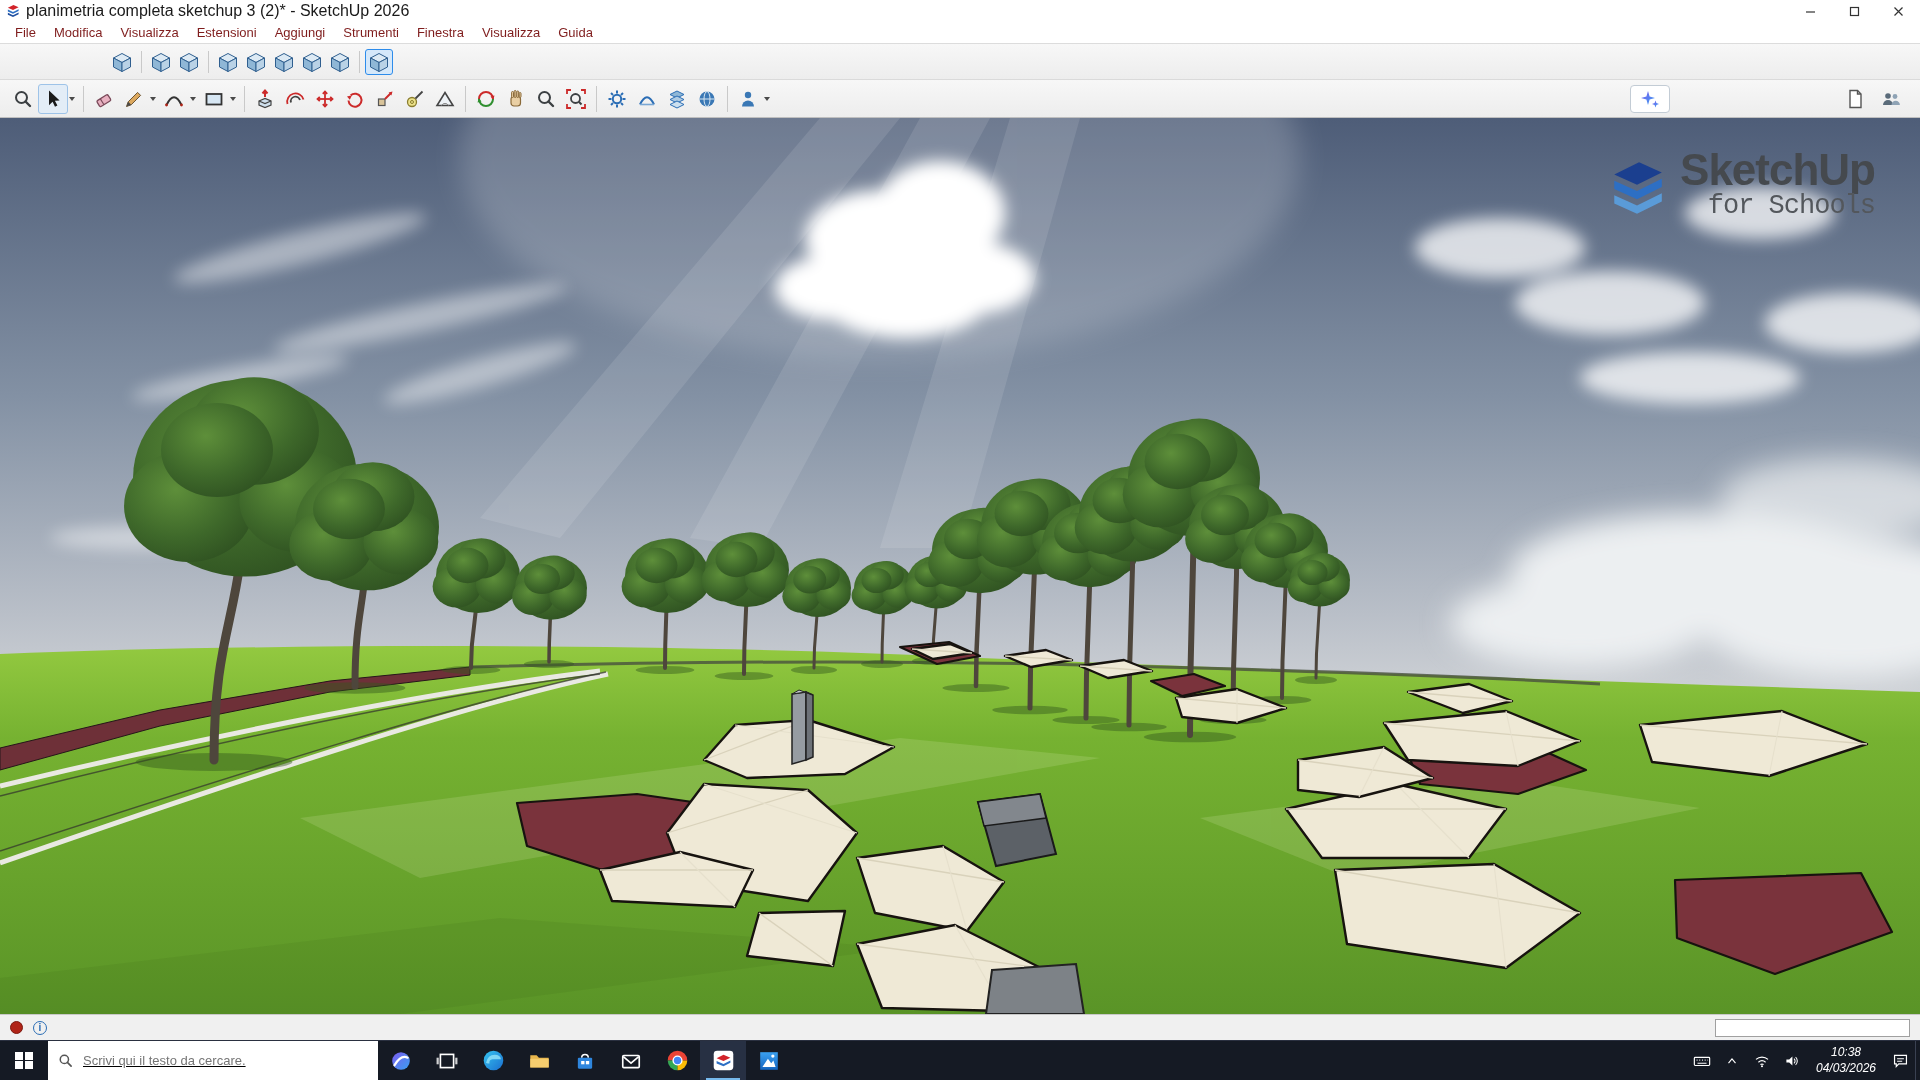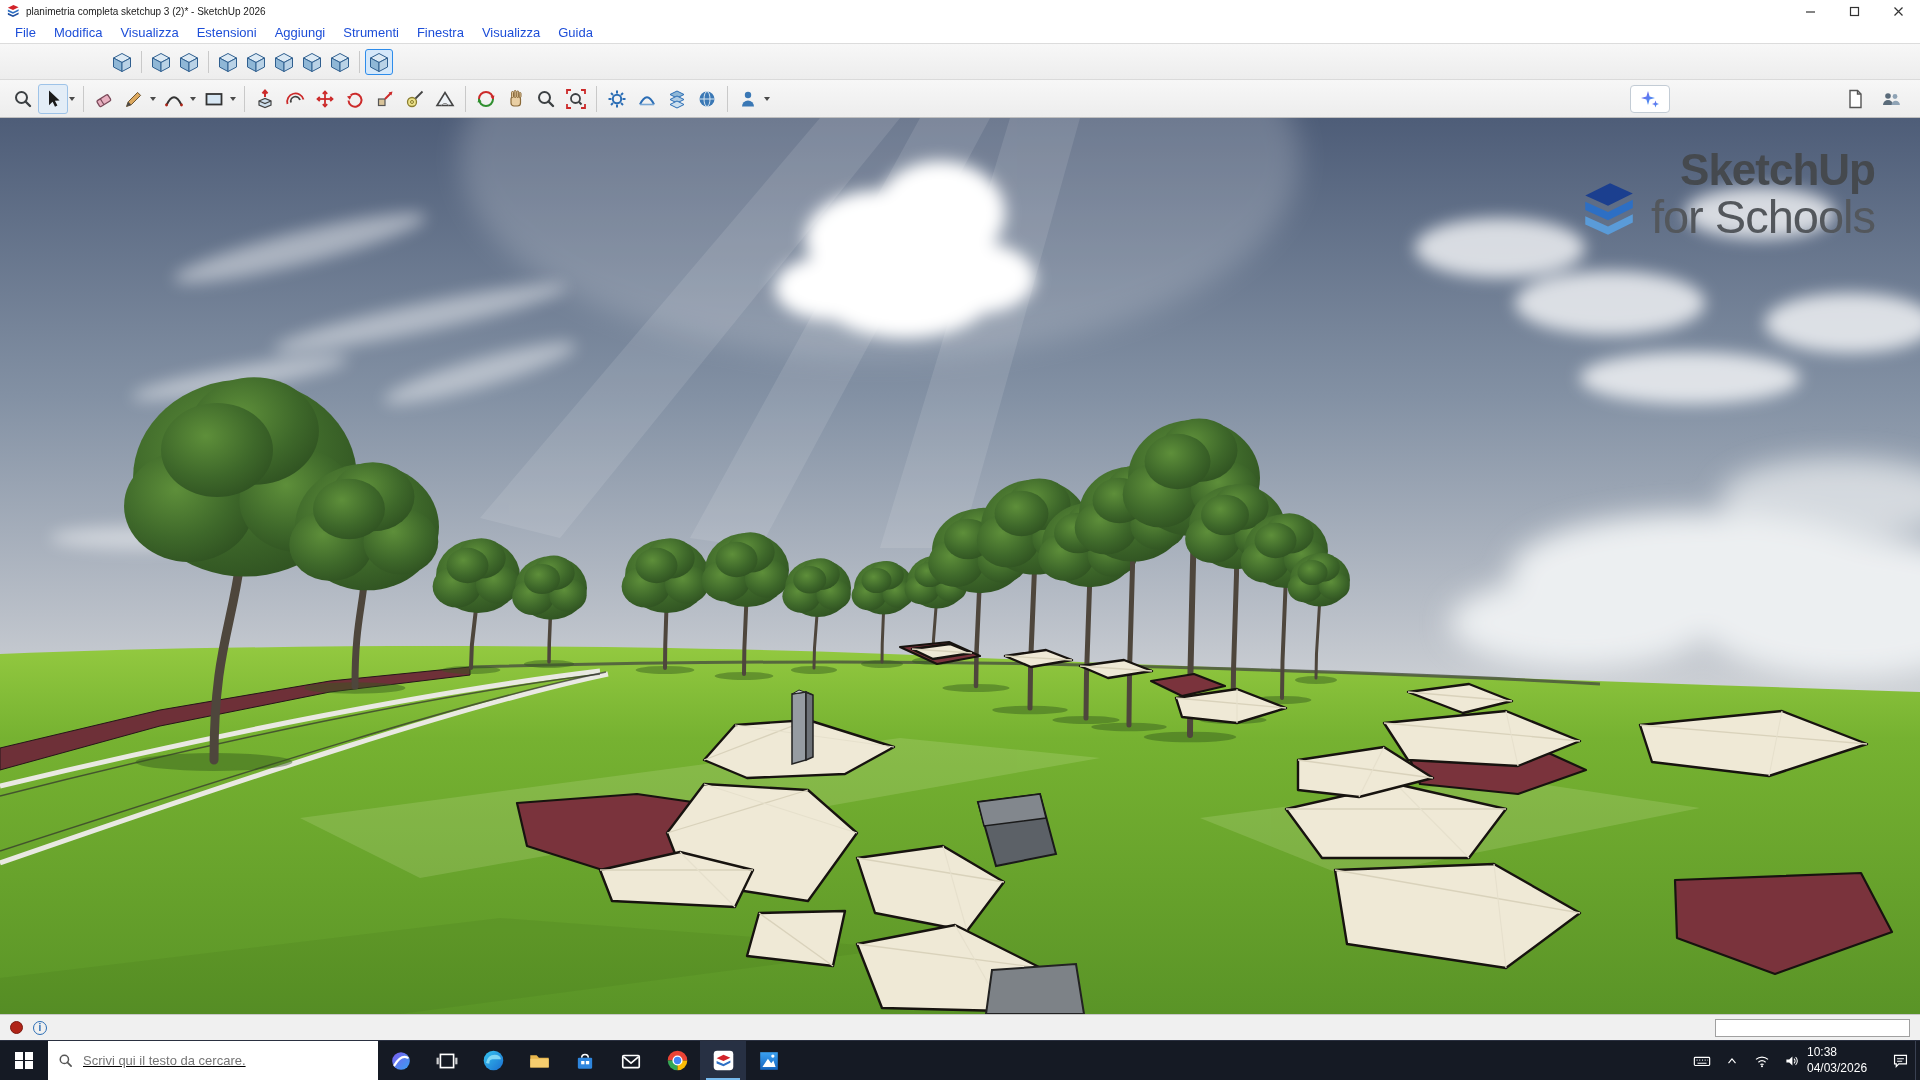--- a/index.html
+++ b/index.html
@@ -7,28 +7,28 @@
   body {
     width:1920px; height:1080px; overflow:hidden;
     font-family:"Liberation Sans", sans-serif;
     background:#000;
   }
   .app { display:flex; flex-direction:column; width:1920px; height:1080px; }
 
   
   .titlebar { height:22px; background:#ffffff; display:flex; align-items:center; flex:0 0 auto; }
   .titlebar .tb-left { display:flex; align-items:center; gap:6px; padding-left:6px; flex:1; }
-  .titlebar .app-title { font-size:10px; color:#1a1a1a; }
+  .titlebar .app-title { font-size:16px; color:#1a1a1a; }
   .win-controls { display:flex; height:100%; }
   .win-btn { width:44px; height:100%; display:flex; align-items:center; justify-content:center; }
   .win-btn svg { display:block; }
 
   
   .menubar { height:22px; background:#ffffff; border-bottom:1px solid #dcdcdc; display:flex; align-items:center; padding-left:6px; flex:0 0 auto; }
-  .menu-item { font-size:13px; color:#1d4ed8; padding:0 9px; line-height:21px; cursor:default; }
+  .menu-item { font-size:13px; color:#7f1d1d; padding:0 9px; line-height:21px; cursor:default; }
 
   
   .toolbar { background:linear-gradient(#f7f7f7,#ededed); display:flex; align-items:center; flex:0 0 auto; }
   .styles-toolbar { height:36px; border-bottom:1px solid #dadada; padding-left:108px; }
   .main-toolbar   { height:38px; border-bottom:1px solid #bfbfbf; padding-left:8px; }
   .tool { width:30px; height:30px; display:flex; align-items:center; justify-content:center; border:1px solid transparent; border-radius:3px; }
   .style-btn { width:28px; height:26px; }
   .style-btn.selected { background:#d5e8fa; border:1px solid #2d8ceb; }
   .tool.pressed { background:#e3edf7; border:1px solid #9ec3e8; }
   .sep { width:1px; height:26px; background:#c9c9c9; margin:0 5px; flex:0 0 auto; }
@@ -36,42 +36,42 @@
   .caret { width:0; height:0; border-left:3.5px solid transparent; border-right:3.5px solid transparent; border-top:4.5px solid #4a4a4a; margin:0 3px 0 1px; }
   .ai-btn { margin-left:auto; width:40px; height:28px; border:1px solid #c3ccd5; border-radius:4px; background:#fff; display:flex; align-items:center; justify-content:center; }
   .right-tools { margin-left:170px; display:flex; align-items:center; gap:6px; padding-right:14px; }
 
   
   .viewport { position:relative; flex:1 1 auto; overflow:hidden; background:#8391a4; }
   .viewport svg.scene { position:absolute; inset:0; width:100%; height:100%; display:block; }
   .watermark { position:absolute; top:30px; right:45px; display:flex; align-items:flex-end; gap:12px; pointer-events:none; }
   .wm-text { text-align:right; line-height:1.02; }
   .wm-line1 { font-size:44px; font-weight:600; color:#45494e; letter-spacing:-1px; }
-  .wm-line2 { font-size:47px; font-weight:400; color:#53575c; letter-spacing:-1px; }
+  .wm-line2 { font-size:27px; font-weight:400; color:#53575c; letter-spacing:-1px;font-family:Liberation Mono, monospace; }
 
   
   .statusbar { height:26px; background:#f0f0f0; border-top:1px solid #c8c8c8; display:flex; align-items:center; padding:0 10px; gap:10px; flex:0 0 auto; }
   .geo-dot { width:13px; height:13px; border-radius:50%; background:#b02418; border:1px solid #7c1a10; }
   .info-circ { width:14px; height:14px; border-radius:50%; border:1.5px solid #2a6db5; color:#2a6db5; font-size:10px; font-weight:700; display:flex; align-items:center; justify-content:center; }
   .status-msg { font-size:12.5px; color:#222; }
   .measure-input { margin-left:auto; width:195px; height:18px; border:1px solid #a0a0a0; background:#fff; font-size:12px; padding:0 4px; }
 
   
   .taskbar { height:40px; background:#151a24; border-top:1px solid #2a3040; display:flex; align-items:stretch; flex:0 0 auto; }
   .start-btn { width:48px; display:flex; align-items:center; justify-content:center; }
   .win-logo { display:grid; grid-template-columns:8px 8px; grid-template-rows:8px 8px; gap:1.5px; }
   .win-logo div { background:#ffffff; }
   .tb-search { width:330px; background:#ffffff; display:flex; align-items:center; gap:8px; padding:0 10px;text-decoration:underline; }
   .tb-search input { border:none; outline:none; flex:1; font-size:13px; color:#333; background:transparent; font-family:"Liberation Sans",sans-serif; }
   .tb-app { width:46px; display:flex; align-items:center; justify-content:center; position:relative; }
   .tb-app.active { background:#273043; }
   .tb-app.active::after { content:""; position:absolute; left:6px; right:6px; bottom:0; height:2px; background:#76b9ed; }
   .tray { margin-left:auto; display:flex; align-items:stretch; }
   .tray-ico { width:30px; display:flex; align-items:center; justify-content:center; }
-  .clock { width:78px; display:flex; flex-direction:column; align-items:flex-start; justify-content:center; color:#fff; font-size:12px; line-height:1.3; }
+  .clock { width:78px; display:flex; flex-direction:column; align-items:center; justify-content:center; color:#fff; font-size:12px; line-height:1.3;font-style:italic; }
   .desk-sliver { width:5px; border-left:1px solid #3a4152; }
 </style>
 </head>
 <body>
 
 <svg width="0" height="0" style="position:absolute">
   <defs>
     <g id="cubeSym">
       <path d="M11,2.5 L19.5,7 L11,11.5 L2.5,7 Z" fill="#ddeaf4" stroke="#2f5f8f" stroke-width="1"></path>
       <path d="M2.5,7 L11,11.5 L11,20.5 L2.5,16 Z" fill="#8fb7d6" stroke="#2f5f8f" stroke-width="1"></path>

